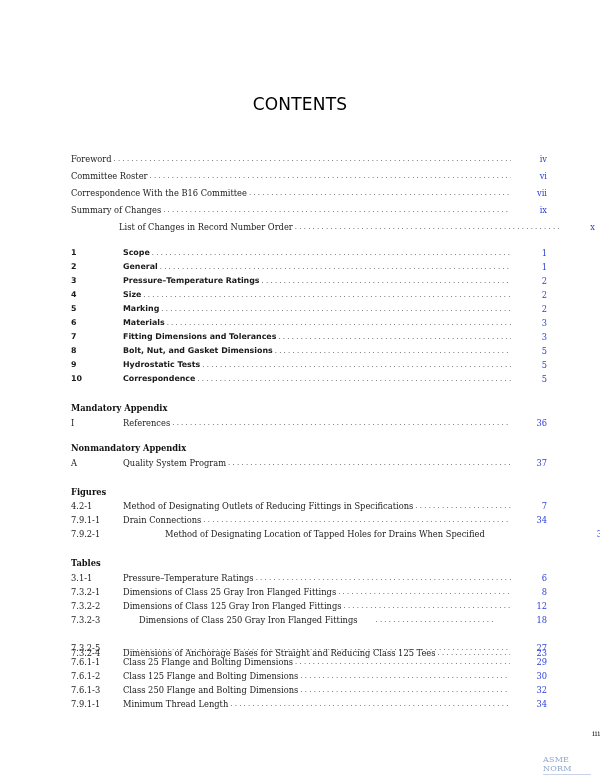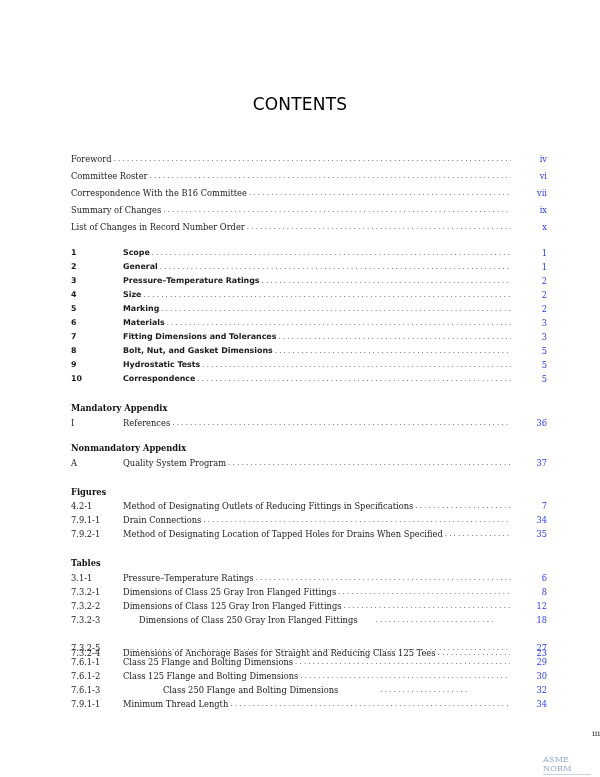--- a/index.html
+++ b/index.html
@@ -120,21 +120,21 @@
 <div class="row" style="top:186px;">
   <span class="label">Correspondence With the B16 Committee</span>
   <span class="leader"></span>
   <span class="page">vii</span>
 </div>
 <div class="row" style="top:203px;">
   <span class="label">Summary of Changes</span>
   <span class="leader"></span>
   <span class="page">ix</span>
 </div>
-<div class="row" style="top:220px;">
+<div class="row" style="top:220px;margin-left:48px;">
   <span class="label">List of Changes in Record Number Order</span>
   <span class="leader"></span>
   <span class="page">x</span>
 </div>
 
 <div class="row bold" style="top:246px;">
   <span class="num">1</span>
   <span class="label">Scope</span>
   <span class="leader"></span>
   <span class="page">1</span>
@@ -216,21 +216,21 @@
   <span class="label">Method of Designating Outlets of Reducing Fittings in Specifications</span>
   <span class="leader"></span>
   <span class="page">7</span>
 </div>
 <div class="row" style="top:513px;">
   <span class="num">7.9.1-1</span>
   <span class="label">Drain Connections</span>
   <span class="leader"></span>
   <span class="page">34</span>
 </div>
-<div class="row" style="top:527px;">
+<div class="row" style="top:527px;gap:42px;">
   <span class="num">7.9.2-1</span>
   <span class="label">Method of Designating Location of Tapped Holes for Drains When Specified</span>
   <span class="leader"></span>
   <span class="page">35</span>
 </div>
 
 <div class="heading" style="top:556px;">Tables</div>
 <div class="row" style="top:571px;">
   <span class="num">3.1-1</span>
   <span class="label">Pressure–Temperature Ratings</span>
@@ -271,21 +271,21 @@
   <span class="label">Class 25 Flange and Bolting Dimensions</span>
   <span class="leader"></span>
   <span class="page">29</span>
 </div>
 <div class="row" style="top:669px;">
   <span class="num">7.6.1-2</span>
   <span class="label">Class 125 Flange and Bolting Dimensions</span>
   <span class="leader"></span>
   <span class="page">30</span>
 </div>
-<div class="row" style="top:683px;gap:40px;">
+<div class="row" style="top:683px;">
   <span class="num">7.6.1-3</span>
   <span class="label">Class 250 Flange and Bolting Dimensions</span>
   <span class="leader"></span>
   <span class="page">32</span>
 </div>
 <div class="row" style="top:697px;">
   <span class="num">7.9.1-1</span>
   <span class="label">Minimum Thread Length</span>
   <span class="leader"></span>
   <span class="page">34</span>

